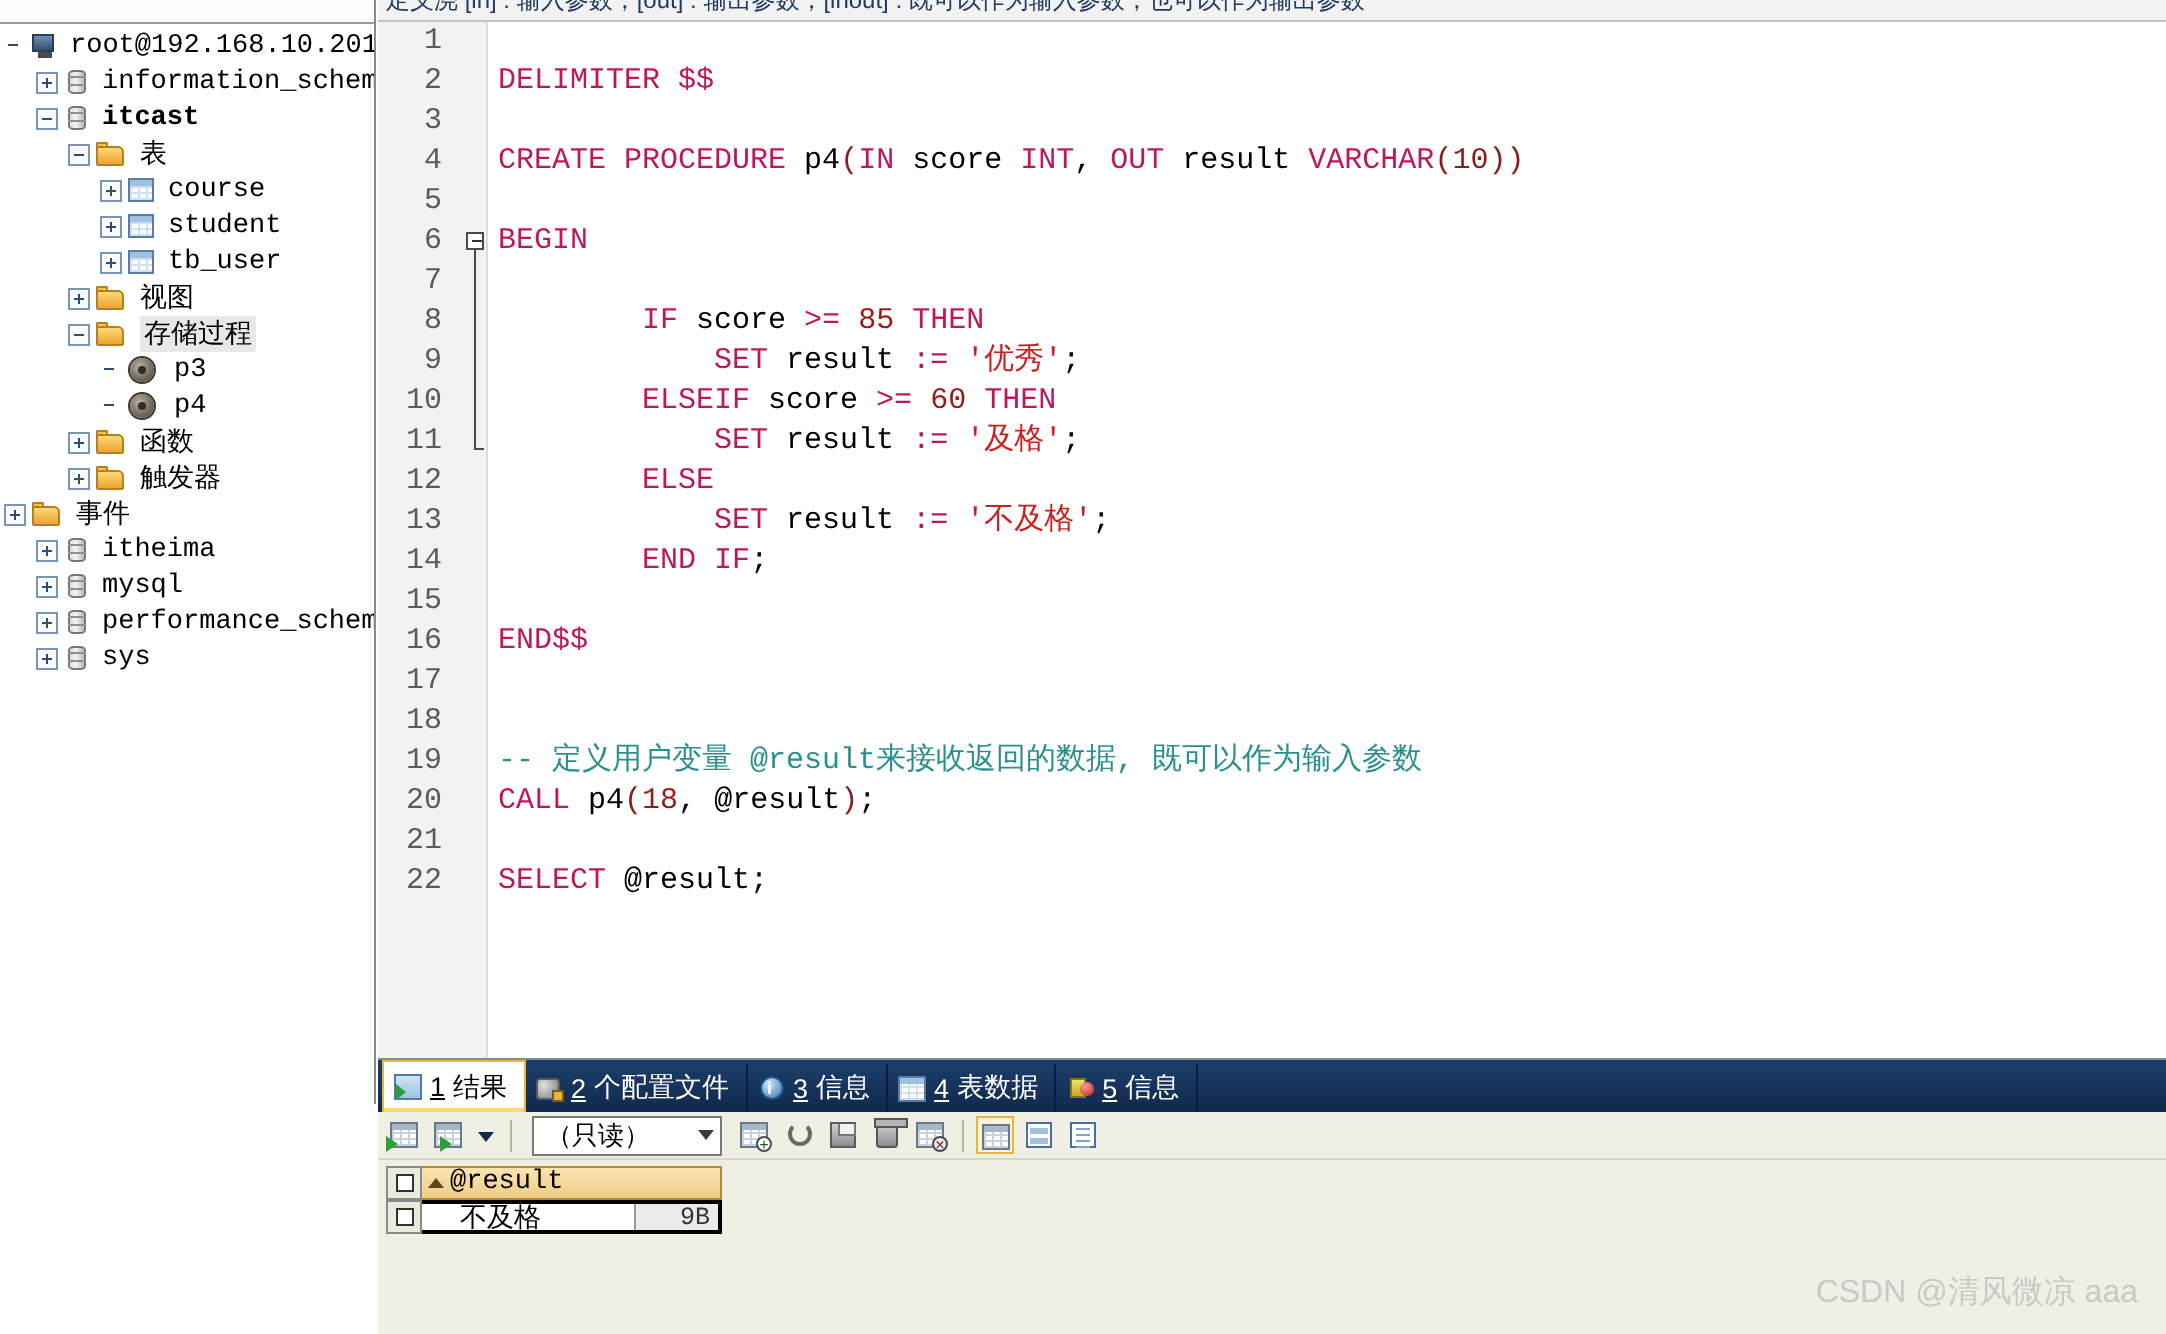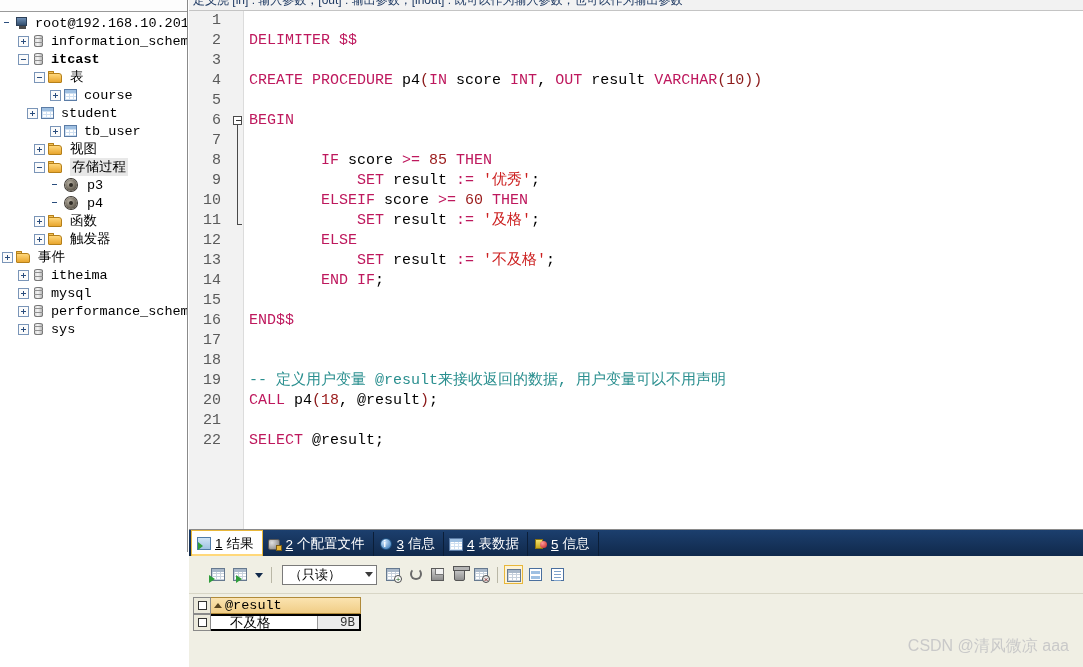--- a/index.html
+++ b/index.html
@@ -354,26 +354,26 @@
     background: linear-gradient(#f2e26a,#c8a81e);
     border:1px solid #8a7414;
   }
   .tabicon.msg .r {
     position:absolute; right:0; top:3px; width:7px; height:7px;
     border-radius:50%;
     background: radial-gradient(circle at 35% 30%, #ff9a9a, #c02020);
   }
 
   #grid-toolbar {
-    height: 38px;
+    height: 24px;
     background: #f0efe4;
     display: flex;
     align-items: center;
     gap: 3px;
-    padding: 0 20px;
+    padding: 0 4px;
     border-bottom: 1px solid #d8d6c6;
   }
   .tbtn {
     width: 19px; height: 19px;
     position: relative;
     flex: 0 0 auto;
     cursor: default;
   }
   .tbtn.boxed {
     border: 1px solid #e8b73a;
@@ -590,21 +590,21 @@
           </span>
           <span class="txt lbl-cjk">表</span>
         </div>
         <div class="tnode" style="padding-left: 50px;">
           <span class="expander plus"></span>
           <span class="ic ic-grid">
             <span class="g"></span>
           </span>
           <span class="txt">course</span>
         </div>
-        <div class="tnode" style="padding-left: 27px;">
+        <div class="tnode" style="padding-left: 50px;">
           <span class="expander plus"></span>
           <span class="ic ic-grid">
             <span class="g"></span>
           </span>
           <span class="txt">student</span>
         </div>
         <div class="tnode" style="padding-left: 50px;">
           <span class="expander plus"></span>
           <span class="ic ic-grid">
             <span class="g"></span>
@@ -732,21 +732,21 @@
           <div class="cline"><span class="lnum">9</span><span class="ctext"><span class="id">            </span><span class="kw">SET</span><span class="id"> result </span><span class="kw">:=</span><span class="id"> </span><span class="str">'优秀'</span><span class="pun">;</span></span></div>
           <div class="cline"><span class="lnum">10</span><span class="ctext"><span class="id">        </span><span class="kw">ELSEIF</span><span class="id"> score </span><span class="kw">&gt;=</span><span class="id"> </span><span class="num">60</span><span class="id"> </span><span class="kw">THEN</span></span></div>
           <div class="cline"><span class="lnum">11</span><span class="ctext"><span class="id">            </span><span class="kw">SET</span><span class="id"> result </span><span class="kw">:=</span><span class="id"> </span><span class="str">'及格'</span><span class="pun">;</span></span></div>
           <div class="cline"><span class="lnum">12</span><span class="ctext"><span class="id">        </span><span class="kw">ELSE</span></span></div>
           <div class="cline"><span class="lnum">13</span><span class="ctext"><span class="id">            </span><span class="kw">SET</span><span class="id"> result </span><span class="kw">:=</span><span class="id"> </span><span class="str">'不及格'</span><span class="pun">;</span></span></div>
           <div class="cline"><span class="lnum">14</span><span class="ctext"><span class="id">        </span><span class="kw">END</span><span class="id"> </span><span class="kw">IF</span><span class="pun">;</span></span></div>
           <div class="cline"><span class="lnum">15</span><span class="ctext"></span></div>
           <div class="cline"><span class="lnum">16</span><span class="ctext"><span class="kw">END$$</span></span></div>
           <div class="cline"><span class="lnum">17</span><span class="ctext"></span></div>
           <div class="cline"><span class="lnum">18</span><span class="ctext"></span></div>
-          <div class="cline"><span class="lnum">19</span><span class="ctext"><span class="cmt">-- 定义用户变量 @result来接收返回的数据, 用户变量可以不用声明</span></span></div>
+          <div class="cline"><span class="lnum">19</span><span class="ctext"><span class="cmt">-- 定义用户变量 @result来接收返回的数据, 既可以作为输入参数</span></span></div>
           <div class="cline"><span class="lnum">20</span><span class="ctext"><span class="kw">CALL</span><span class="id"> p4</span><span class="par">(</span><span class="num">18</span><span class="pun">, </span><span class="id">@result</span><span class="par">)</span><span class="pun">;</span></span></div>
           <div class="cline"><span class="lnum">21</span><span class="ctext"></span></div>
           <div class="cline"><span class="lnum">22</span><span class="ctext"><span class="kw">SELECT</span><span class="id"> @result</span><span class="pun">;</span></span></div>
         </div>
     </div>
   </div>
 
   <div id="bottom-panel">
 
     <div id="tabbar">

